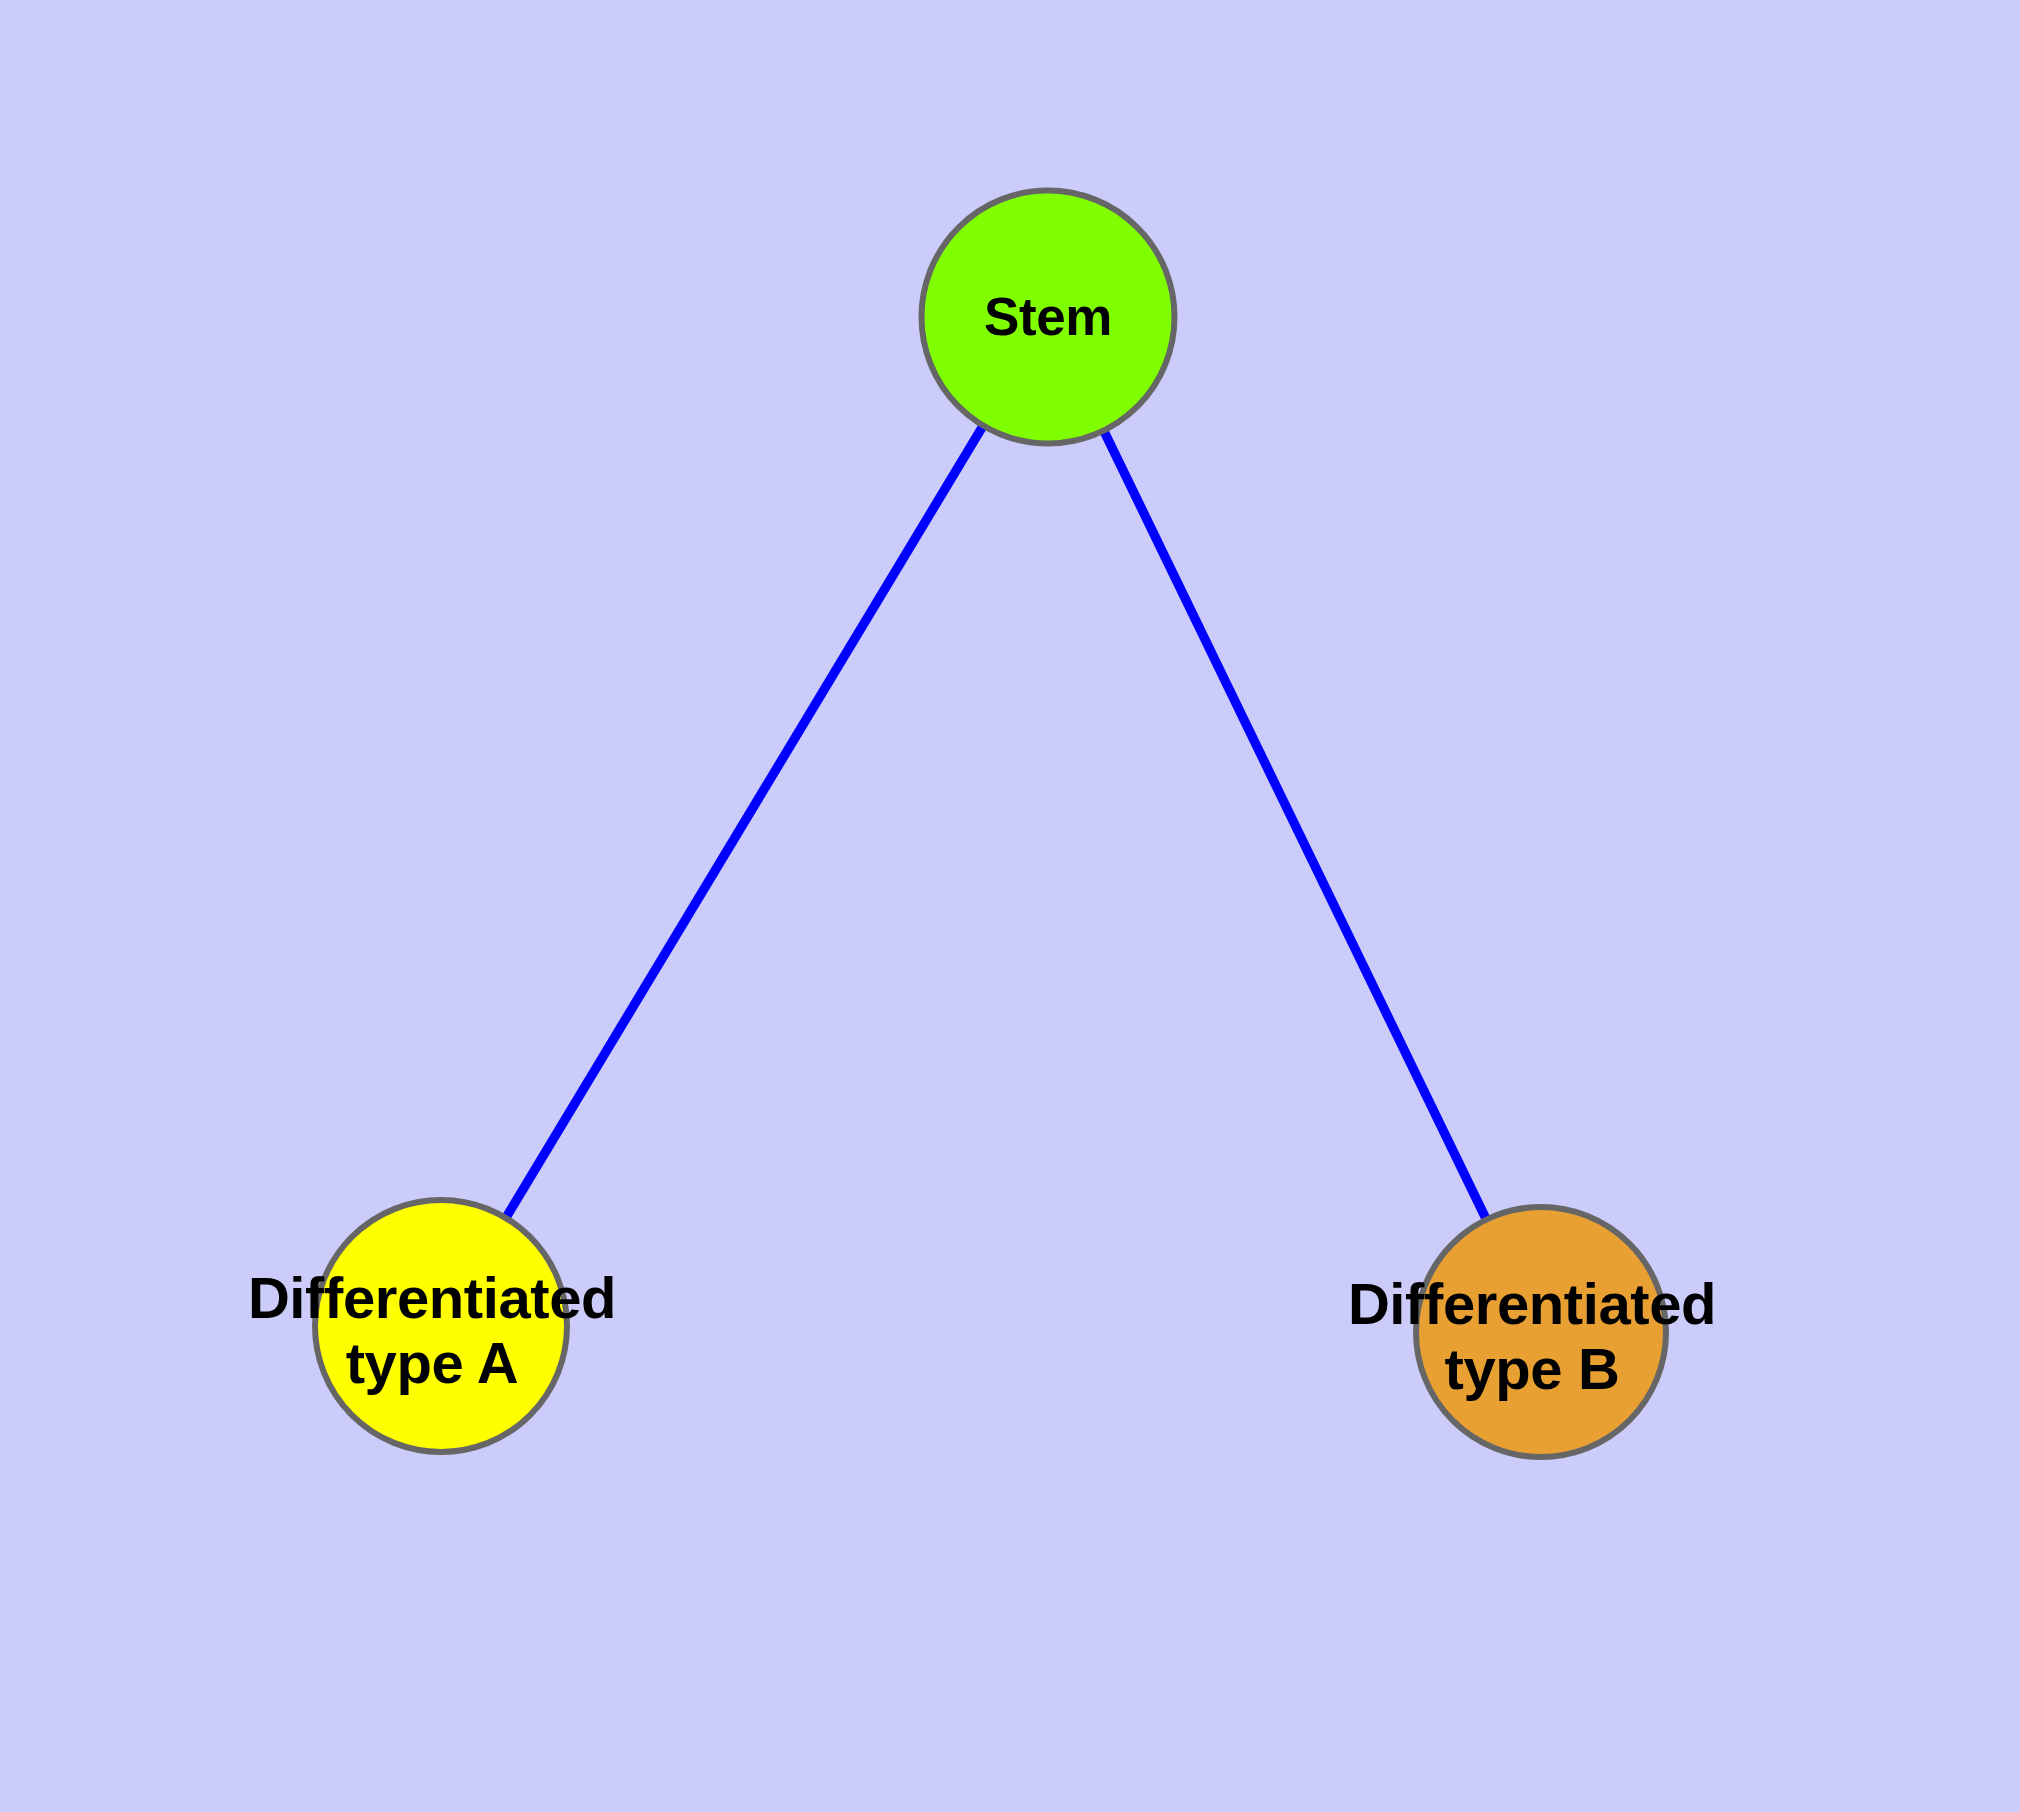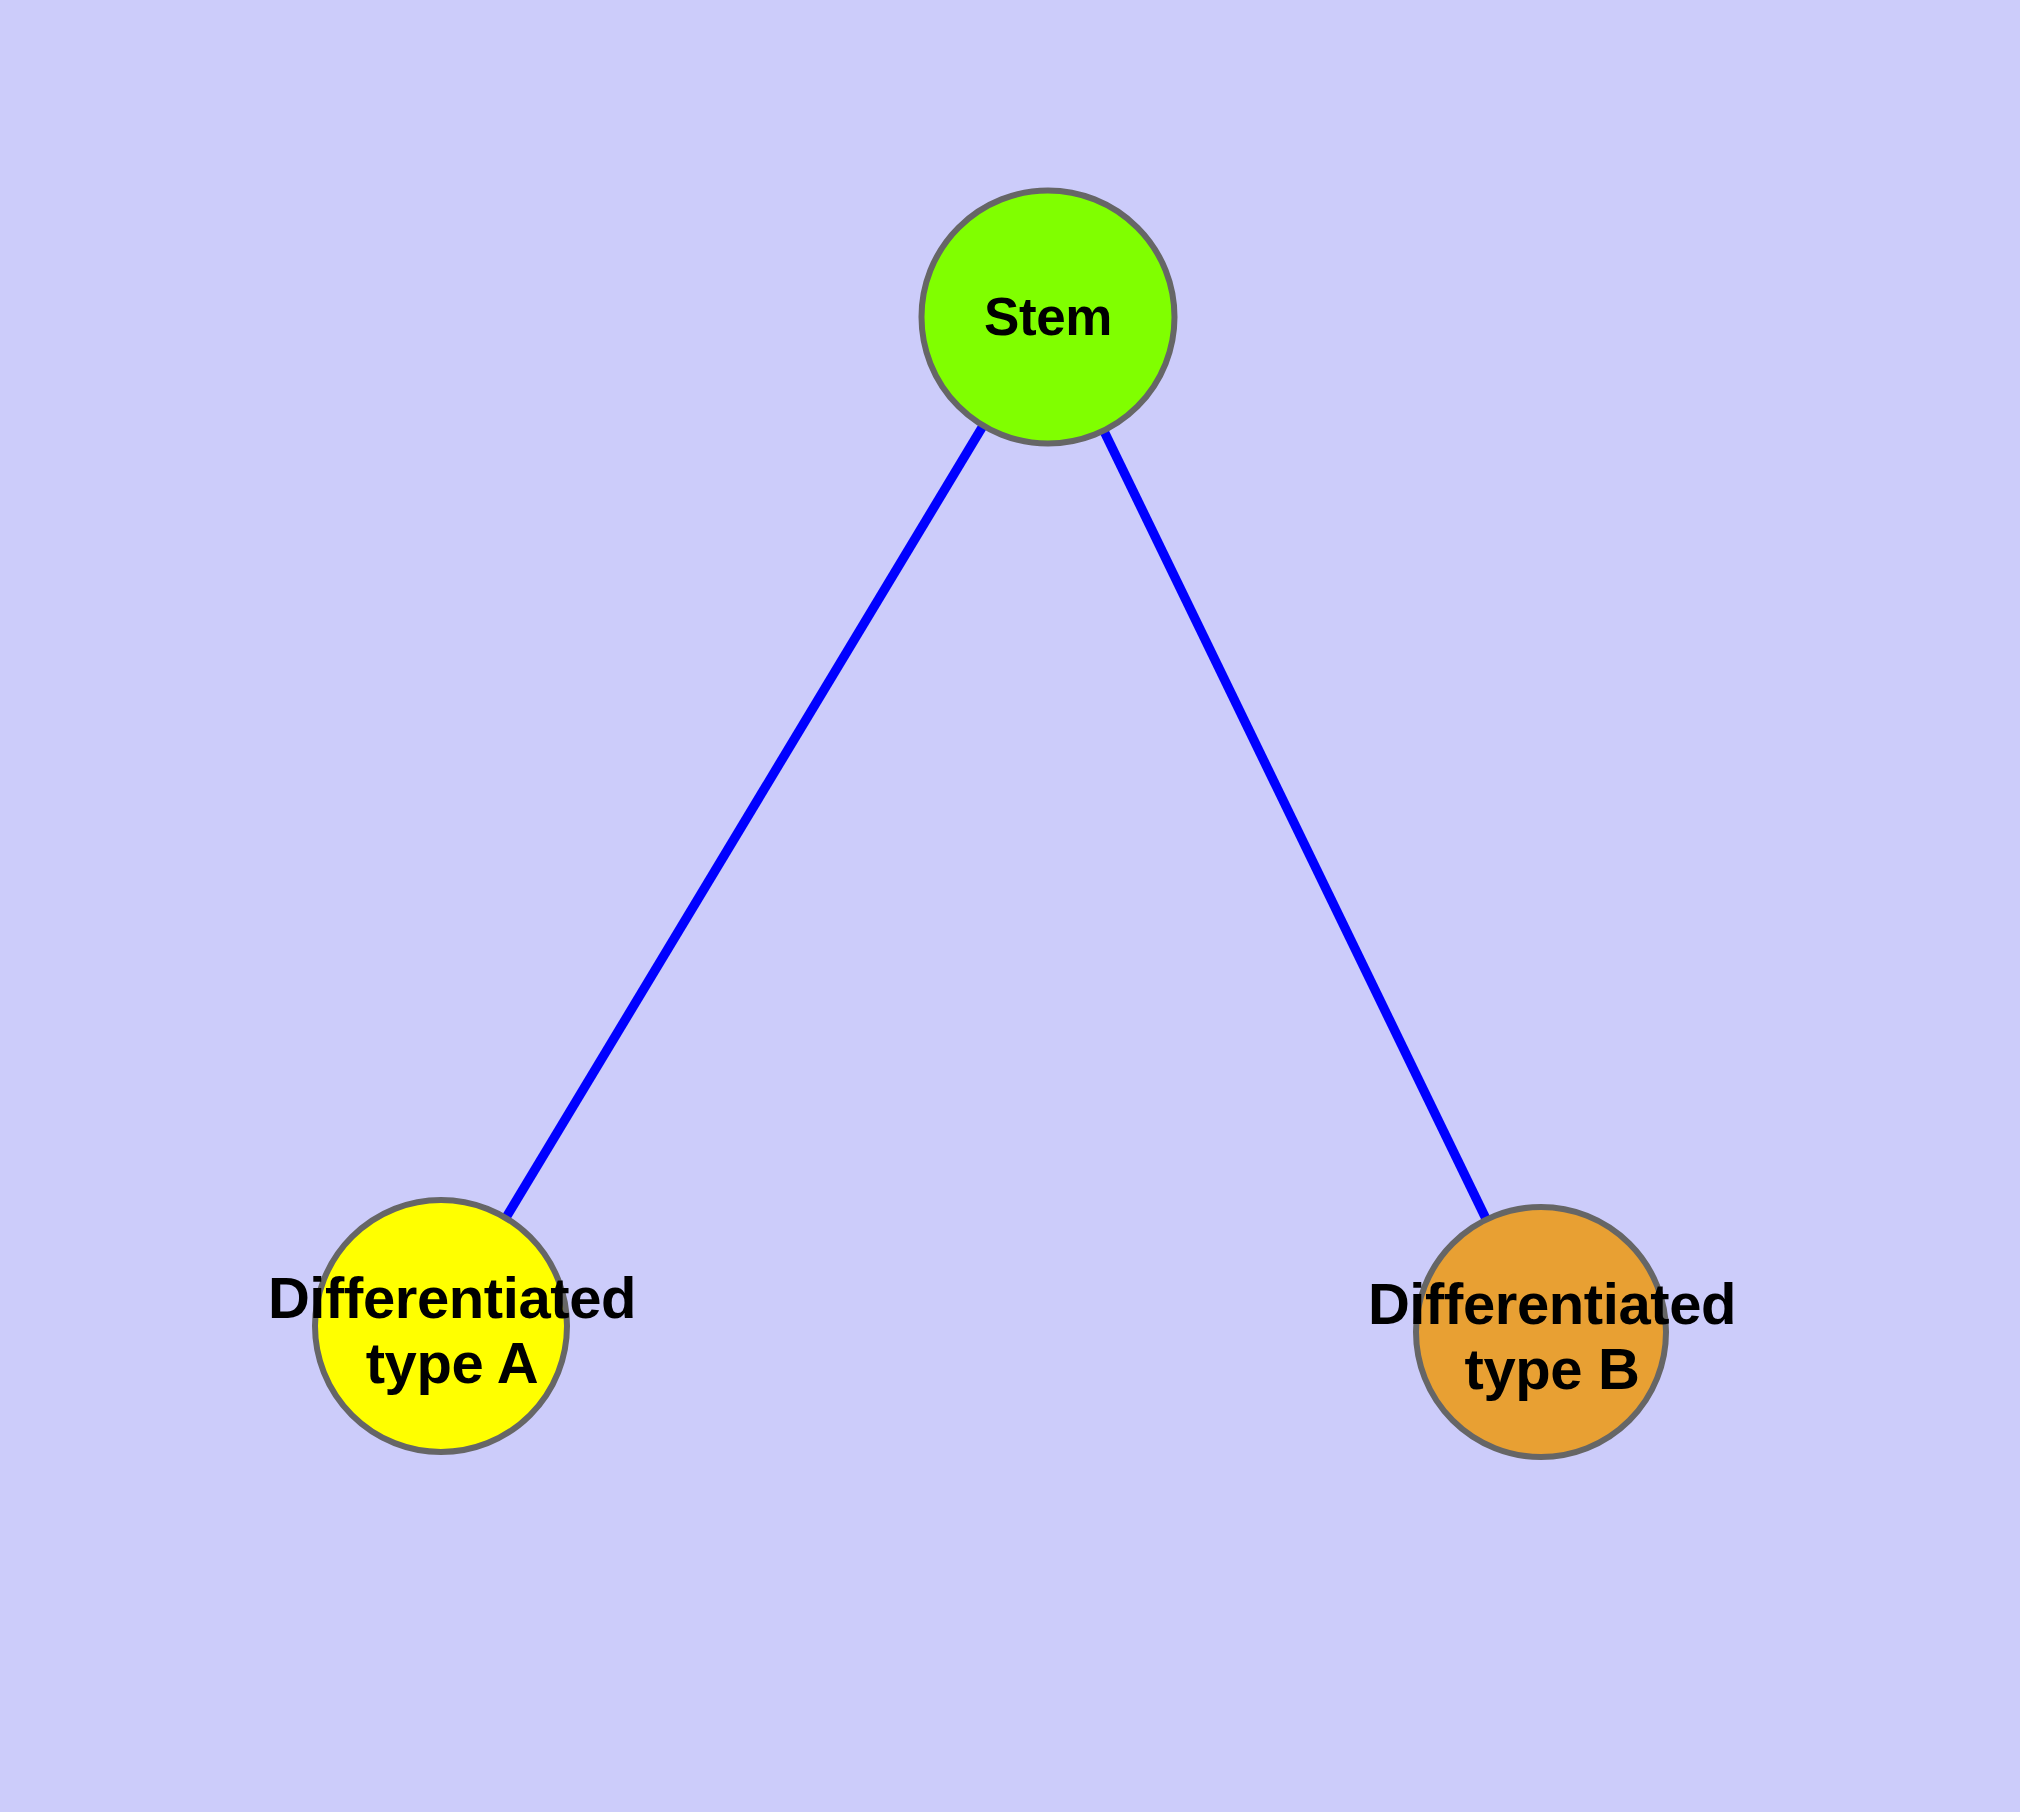--- a/index.html
+++ b/index.html
@@ -45,21 +45,21 @@
     position: absolute;
     transform: translate(-50%, -50%);
     color: #000000;
     font-weight: bold;
     text-align: center;
     white-space: pre;
     line-height: 1.12;
     letter-spacing: -0.4px;
   }
   .label-stem { font-size: 53px; }
-  .label-branch { font-size: 58px; margin-left: 20px; }
+  .label-branch { font-size: 58px; }
 </style>
 </head>
 <body>
 
 <div id="canvas" style="width: 2021px; height: 1812px;">
 
   <div id="bg-plane" style="background: rgb(204, 204, 250);"></div>
 
   <svg id="edge-layer" viewBox="0 0 2384 2138" xmlns="http://www.w3.org/2000/svg">
     <line class="edge" x1="1237" y1="374" x2="520" y2="1564" stroke="#0000ff" stroke-width="11" stroke-linecap="butt"></line>

